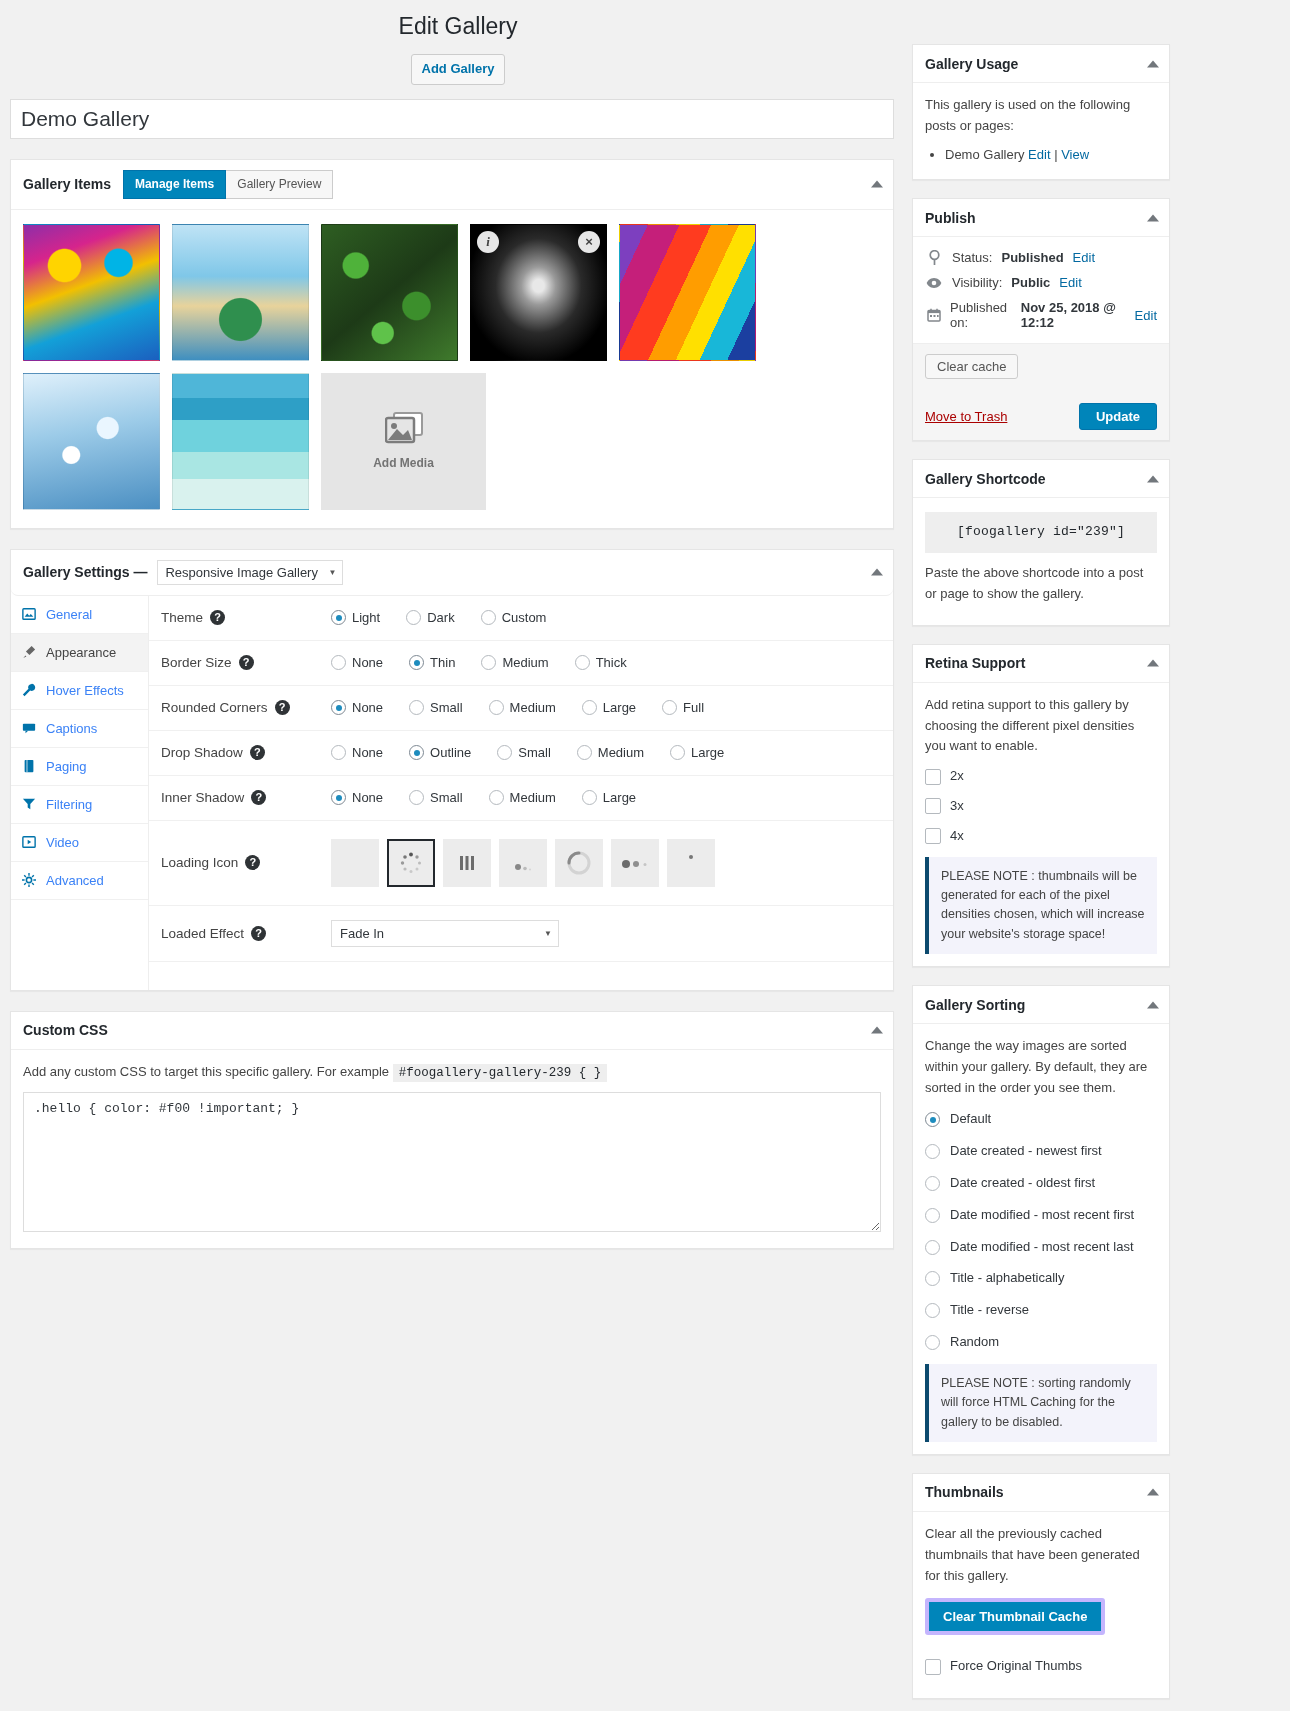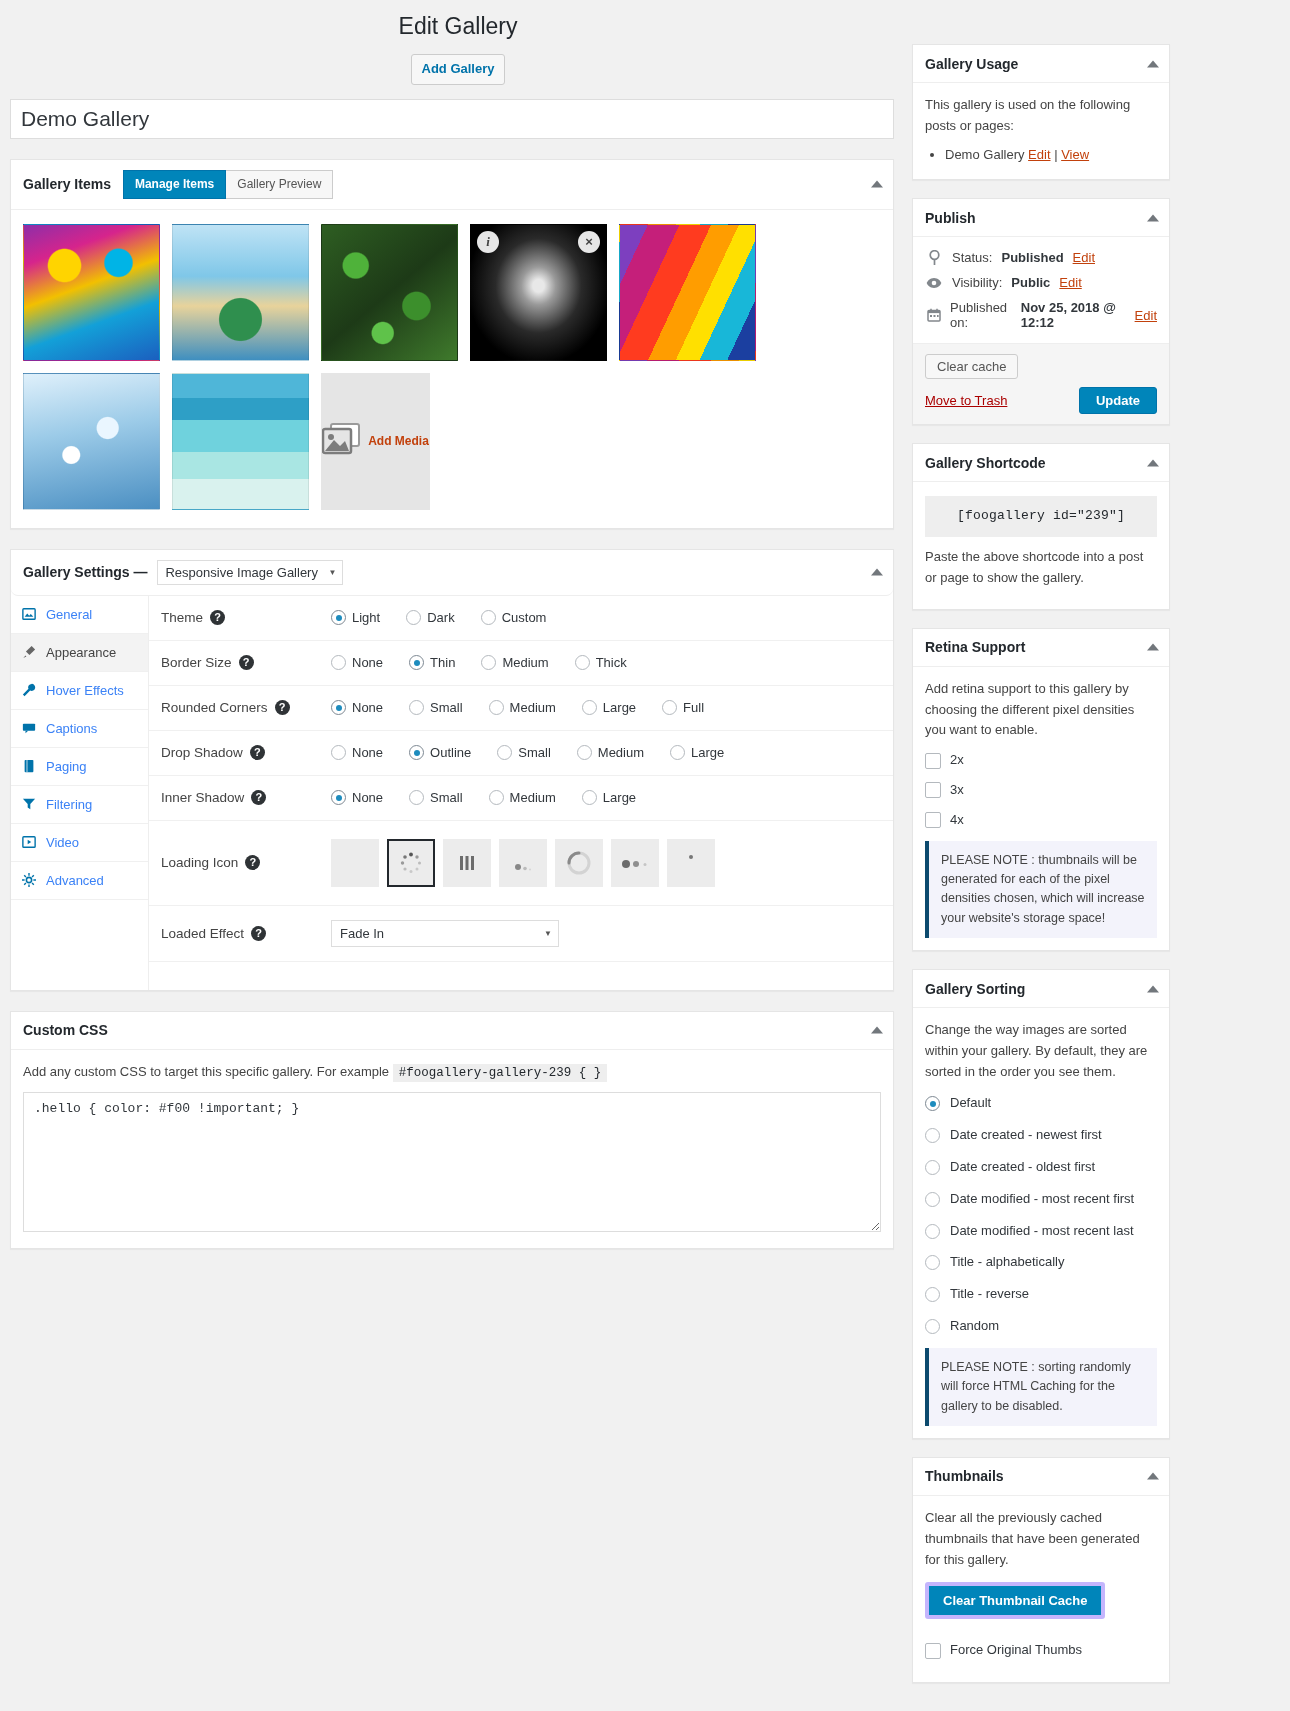--- a/index.html
+++ b/index.html
@@ -76,23 +76,23 @@
   .thumb .badge {
     position: absolute; width: 22px; height: 22px; border-radius: 50%;
     background: rgba(255,255,255,.9); color: #444; font-size: 13px;
     display: flex; align-items: center; justify-content: center;
     font-weight: bold; cursor: pointer; top: 6px;
   }
   .thumb .badge.info { left: 6px; font-style: italic; font-family: "Liberation Serif", serif;}
   .thumb .badge.close { right: 6px; }
 
   .add-media {
-    width: 109px; height: 137px; background: #e5e5e5;
-    display: flex; flex-direction: row; align-items: center; justify-content: center;
-    gap: 8px; cursor: pointer; color: #c2410c;
+    width: 165px; height: 137px; background: #e5e5e5;
+    display: flex; flex-direction: column; align-items: center; justify-content: center;
+    gap: 8px; cursor: pointer; color: #737373;
   }
   .add-media .label { font-size: 12px; font-weight: bold; }
 
   
   .img-face { background:
       radial-gradient(circle at 30% 30%, #ffd400 0 12%, transparent 13%),
       radial-gradient(circle at 70% 28%, #00b4e6 0 10%, transparent 11%),
       linear-gradient(160deg,#8e2ea8 0%, #d6248c 22%, #f2c000 45%, #13a0d8 68%, #1b5fbf 100%); }
   .img-hands { background:
       radial-gradient(circle at 50% 70%, #2f8f4e 0 18%, transparent 19%),
@@ -186,29 +186,29 @@
     font-family: "Liberation Mono", monospace; font-size: 13px; color: #32373c;
     resize: vertical; outline: none; background: #fff;
   }
 
   
   .side-box { margin-bottom: 18px; }
   .side-body { padding: 12px; font-size: 13px; color: #444; line-height: 1.6; }
   .side-body p { margin: 0 0 8px 0; }
   .usage-list { margin: 4px 0 0 0; padding-left: 20px; }
   .usage-list li { margin-bottom: 2px; }
-  a.link { color: #c2410c; text-decoration: underline; cursor: pointer; }
+  a.link { color: #0369a1; cursor: pointer; }
 
   .pub-row { display: flex; align-items: center; gap: 9px; padding: 5px 12px; font-size: 13px; color: #444; }
   .pub-icon { width: 18px; flex: 0 0 18px; color: #82878c; display: flex; align-items: center; justify-content: center; }
   .pub-row b { color: #32373c; }
   .pub-actions {
     display: flex; align-items: flex-start; justify-content: space-between;
     border-top: 1px solid #eee; background: #f5f5f5; padding: 10px 12px;
-    margin-top: 8px; flex-wrap: wrap; gap: 8px;
+    margin-top: 8px; flex-wrap: wrap; gap: 24px;
   }
   .clear-cache-btn {
     font-size: 13px; background: #f7f7f7; border: 1px solid #ccc; border-radius: 3px;
     padding: 4px 11px; color: #555; cursor: pointer;
   }
   .trash-link { color: #a00; font-size: 13px; text-decoration: underline; cursor: pointer; }
   .update-btn {
     background: #0085ba; border: 1px solid #0073aa; color: #fff;
     font-size: 13px; font-weight: 600; padding: 5px 16px; border-radius: 3px; cursor: pointer;
   }

